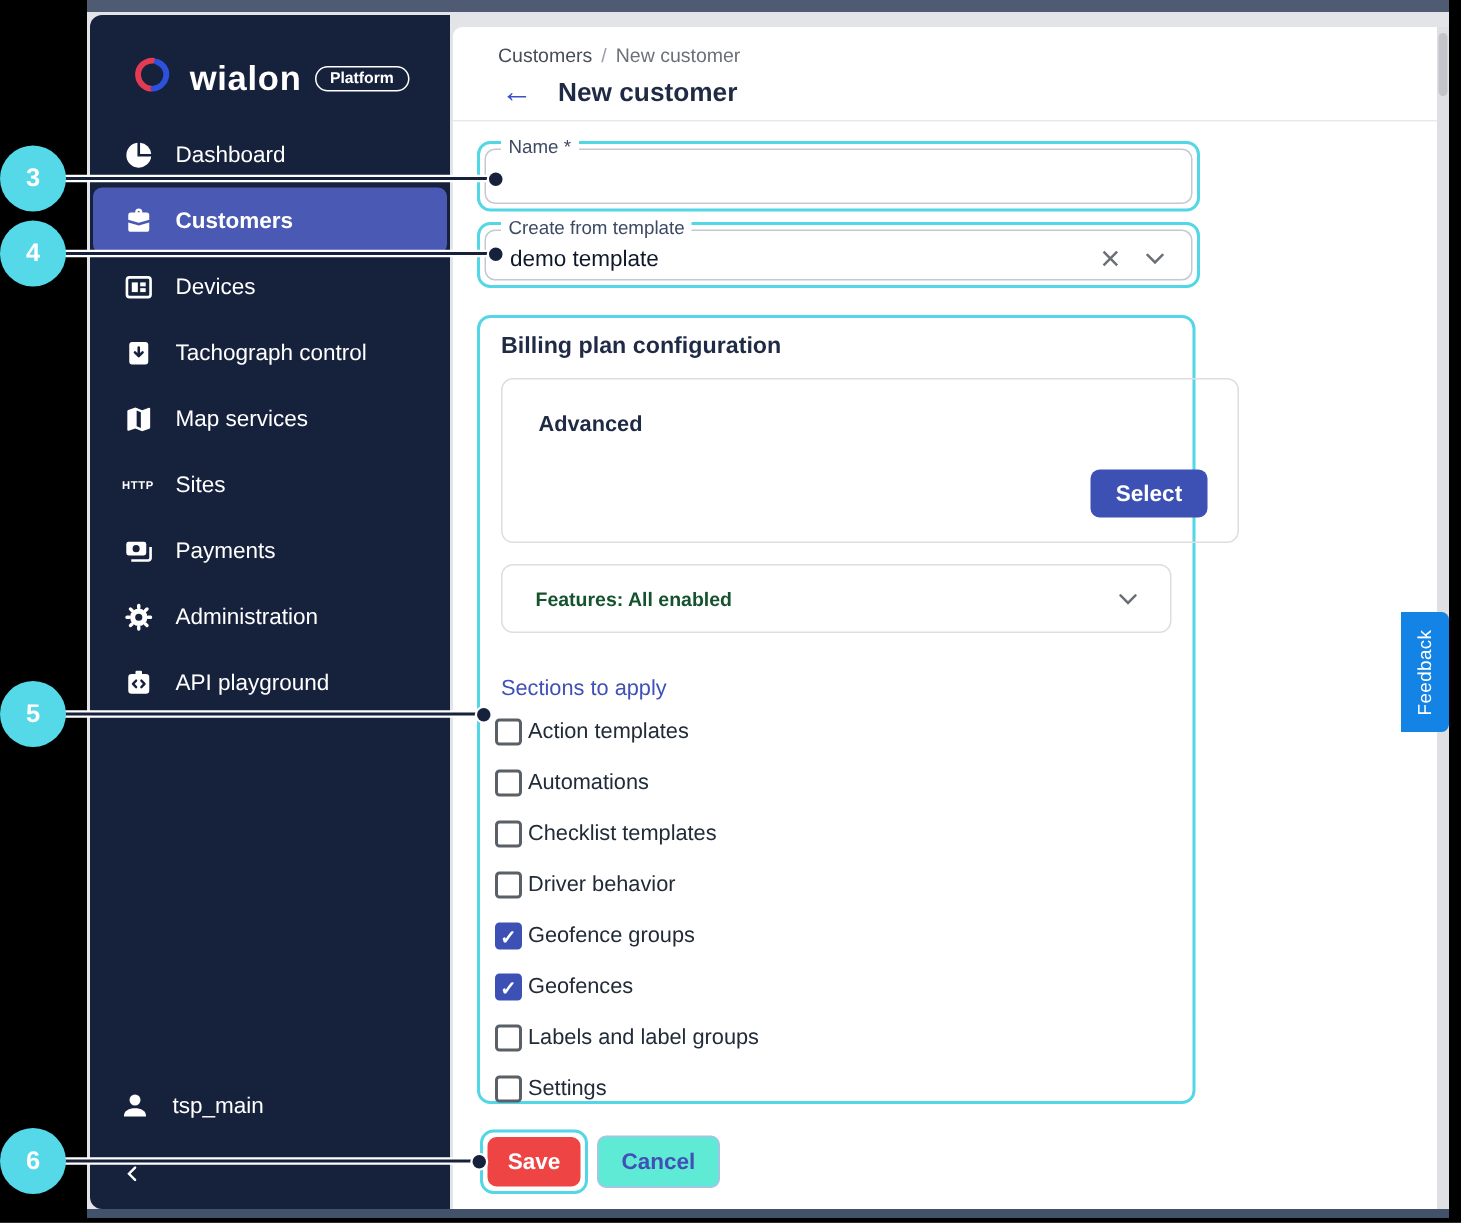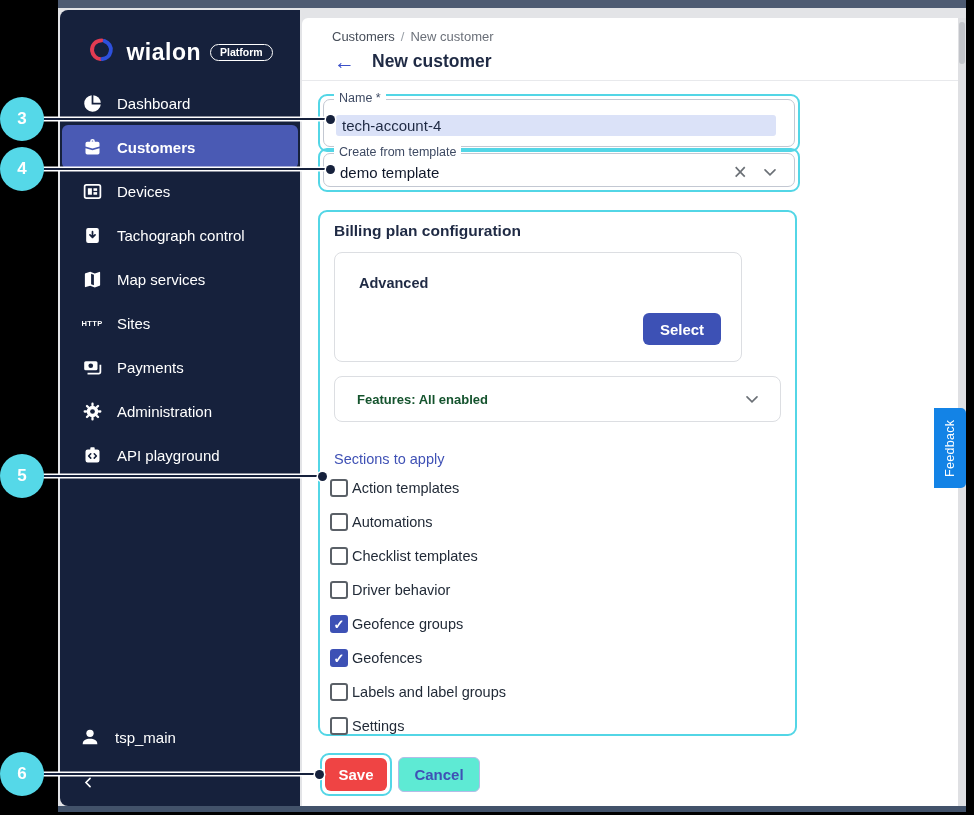--- a/index.html
+++ b/index.html
@@ -38,33 +38,33 @@
   .title-row { position:absolute; left:32px; top:33px; display:flex; align-items:center; gap:17px; }
   .back-arrow { color:#3c50c8; font-size:21px; line-height:21px; cursor:pointer; }
   .page-title { font-size:17.5px; font-weight:700; color:#1f2a44; }
   .header-divider { position:absolute; left:0; top:62px; width:100%; border-top:1px solid #e8e9ec; }
 
   
   .ann-frame { border:2px solid #53d6e6; border-radius:9px; }
 
   
   .field-frame { position:absolute; left:16px; width:482px; padding:3px; }
-  .frame-name { top:76px; height:58px; }
+  .frame-name { top:76px; height:47px; }
   .frame-template { top:130px; height:44px; }
   .mui-field { position:relative; width:100%; height:100%; background:#fff; border:1px solid #c3c8d2; border-radius:7px; display:flex; align-items:center; }
   .mui-label { position:absolute; top:-9px; left:10px; background:#fff; padding:0 5px; font-size:12.5px; color:#3e4a63; }
   .name-highlight { margin:4px 18px 0 12px; flex:1; background:#dbe2f8; border-radius:3px; padding:2px 6px; font-size:15px; color:#1f2a44; }
   .template-value { margin:4px 0 0 16px; flex:1; font-size:15px; color:#0f172a; }
   .field-icons { display:flex; align-items:center; gap:13px; margin:4px 14px 0 0; }
   .clear-x { font-size:23px; color:#6b7076; line-height:20px; cursor:pointer; }
 
   
   .billing-frame { position:absolute; left:16px; top:192px; width:479px; height:526px; }
   .billing-title { position:absolute; left:14px; top:10px; font-size:15.5px; font-weight:700; color:#1f2a44; }
-  .plan-card { position:absolute; left:14px; top:40px; width:408px; height:110px; border:1px solid #dcdee2; border-radius:8px; }
+  .plan-card { position:absolute; left:14px; top:40px; width:492px; height:110px; border:1px solid #dcdee2; border-radius:8px; }
   .plan-name { position:absolute; left:24px; top:22px; font-size:14.5px; font-weight:700; color:#1f2a44; }
   .select-btn { position:absolute; right:20px; bottom:16px; width:78px; height:32px; background:#3d51b5; color:#fff; border:none; border-radius:6px; font-size:15px; font-weight:700; font-family:inherit; cursor:pointer; }
   .features-card { position:absolute; left:14px; top:164px; width:447px; height:46px; border:1px solid #dcdee2; border-radius:8px; display:flex; align-items:center; justify-content:space-between; padding:0 18px 0 22px; cursor:pointer; }
   .features-label { font-size:13px; font-weight:700; color:#14532d; }
   .sections-link { position:absolute; left:14px; top:239px; font-size:14.5px; color:#3f51b5; cursor:pointer; }
   .checkbox-list { position:absolute; left:10px; top:259px; width:440px; }
   .check-row { display:flex; align-items:center; gap:4px; height:34px; cursor:pointer; }
   .checkbox { width:18px; height:18px; border:2px solid #5a6067; border-radius:3px; display:flex; align-items:center; justify-content:center; background:#fff; }
   .checkbox .tick { display:none; color:#fff; font-size:13px; font-weight:700; line-height:13px; }
   .check-row.checked .checkbox { background:#3d51b5; border-color:#3d51b5; }
@@ -236,21 +236,20 @@
 
     <div class="title-row">
       <span class="back-arrow">←</span>
       <span class="page-title">New customer</span>
     </div>
     <div class="header-divider"></div>
 
     <div class="field-frame frame-name ann-frame">
       <div class="mui-field">
         <span class="mui-label">Name *</span>
-        <span class="name-highlight">tech-account-4</span>
       </div>
     </div>
 
     <div class="field-frame frame-template ann-frame">
       <div class="mui-field">
         <span class="mui-label">Create from template</span>
         <span class="template-value">demo template</span>
         <span class="field-icons">
           <span class="clear-x">×</span>
           <span style="display:flex;">

